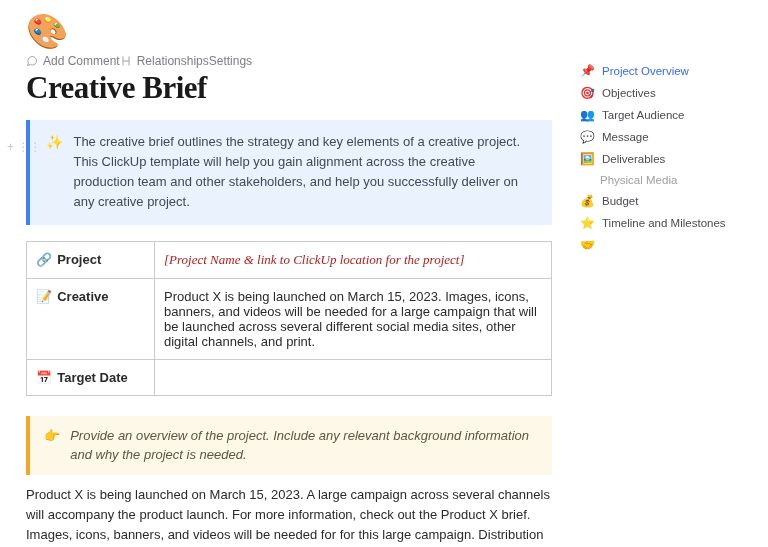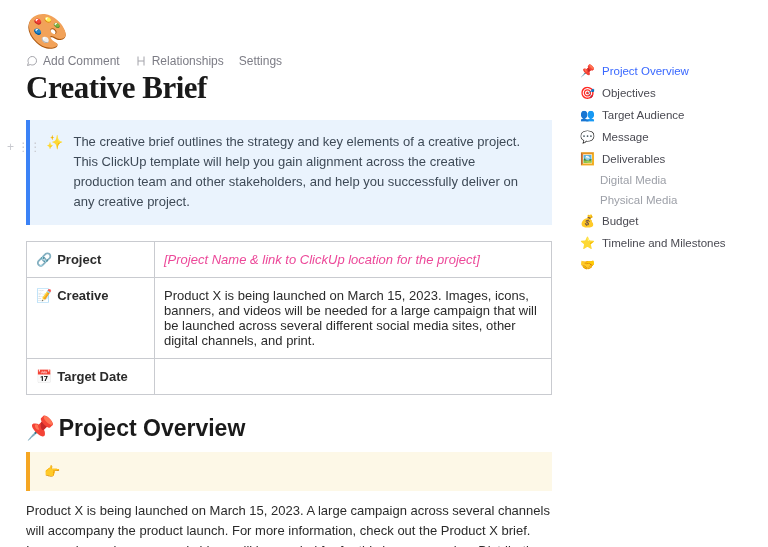--- a/index.html
+++ b/index.html
@@ -24,21 +24,21 @@
     font-size: 11.5px;
   }
   .palette-icon {
     font-size: 34px;
     line-height: 1;
     margin-bottom: 6px;
   }
   .toolbar {
     display: flex;
     align-items: flex-end;
-    gap: 15px;
+    gap: 0;
     font-size: 12px;
     color: #7c7c85;
     margin-bottom: 2px;
   }
   .toolbar .tb-item { display: flex; align-items: center; gap: 5px; cursor: pointer; }
   .tb-icon { display: inline-block; width: 12px; height: 12px; opacity: 0.7; }
   h1.title {
     font-size: 31px;
     font-weight: 800;
     margin: 2px 0 14px 0;
@@ -69,21 +69,21 @@
     padding: 10px 9px;
     vertical-align: top;
     text-align: left;
   }
   table.info th {
     font-weight: 700;
     width: 128px;
     background: #fff;
   }
   .cell-icon { margin-right: 5px; }
-  .placeholder { font-style: italic; color: #ec4899; }
+  .placeholder { font-style: italic; color: #b91c1c; font-family: Liberation Serif, serif; }
   .section-heading {
     font-size: 23px;
     font-weight: 800;
     margin: 10px 0 10px 0;
     color: #1a1a1a;
   }
   .section-heading .pin { margin-right: 4px; }
   .note {
     background: #fdf8e7;
     border-left: 4px solid #f5a623;
@@ -166,26 +166,24 @@
       <th><span class="cell-icon">📝</span><span>Creative</span></th>
       <td>Product X is being launched on March 15, 2023. Images, icons, banners, and videos will be needed for a large campaign that will be launched across several different social media sites, other digital channels, and print.</td>
     </tr>
     <tr>
       <th><span class="cell-icon">📅</span><span>Target Date</span></th>
       <td></td>
     </tr>
   </tbody>
     </table>
 
-  <h2 class="section-heading">
-    <span class="pin">📌</span><span>Project Overview</span>
-  </h2>
 
   <div class="note">
     <span class="point">👉</span>
+    <span>Provide an overview of the project. Include any relevant background information and why the project is needed.</span>
   </div>
 
   <p class="body-text">Product X is being launched on March 15, 2023. A large campaign across several channels will accompany the product launch. For more information, check out the Product X brief. Images, icons, banners, and videos will be needed for for this large campaign. Distribution channels include all our social media sites, website, blog, and print on billboards.</p>
 
 </div>
 
 <div class="sidebar">
   <div class="nav-item active">
       <span class="nav-emoji">📌</span>
       <span>Project Overview</span>
@@ -200,23 +198,20 @@
     </div>
   <div class="nav-item">
       <span class="nav-emoji">💬</span>
       <span>Message</span>
     </div>
   <div class="nav-item">
       <span class="nav-emoji">🖼️</span>
       <span>Deliverables</span>
     </div>
   <div class="nav-item nav-sub">
-      <span>Digital Media</span>
-    </div>
-  <div class="nav-item nav-sub">
       <span>Physical Media</span>
     </div>
   <div class="nav-item">
       <span class="nav-emoji">💰</span>
       <span>Budget</span>
     </div>
   <div class="nav-item">
       <span class="nav-emoji">⭐</span>
       <span>Timeline and Milestones</span>
     </div>

